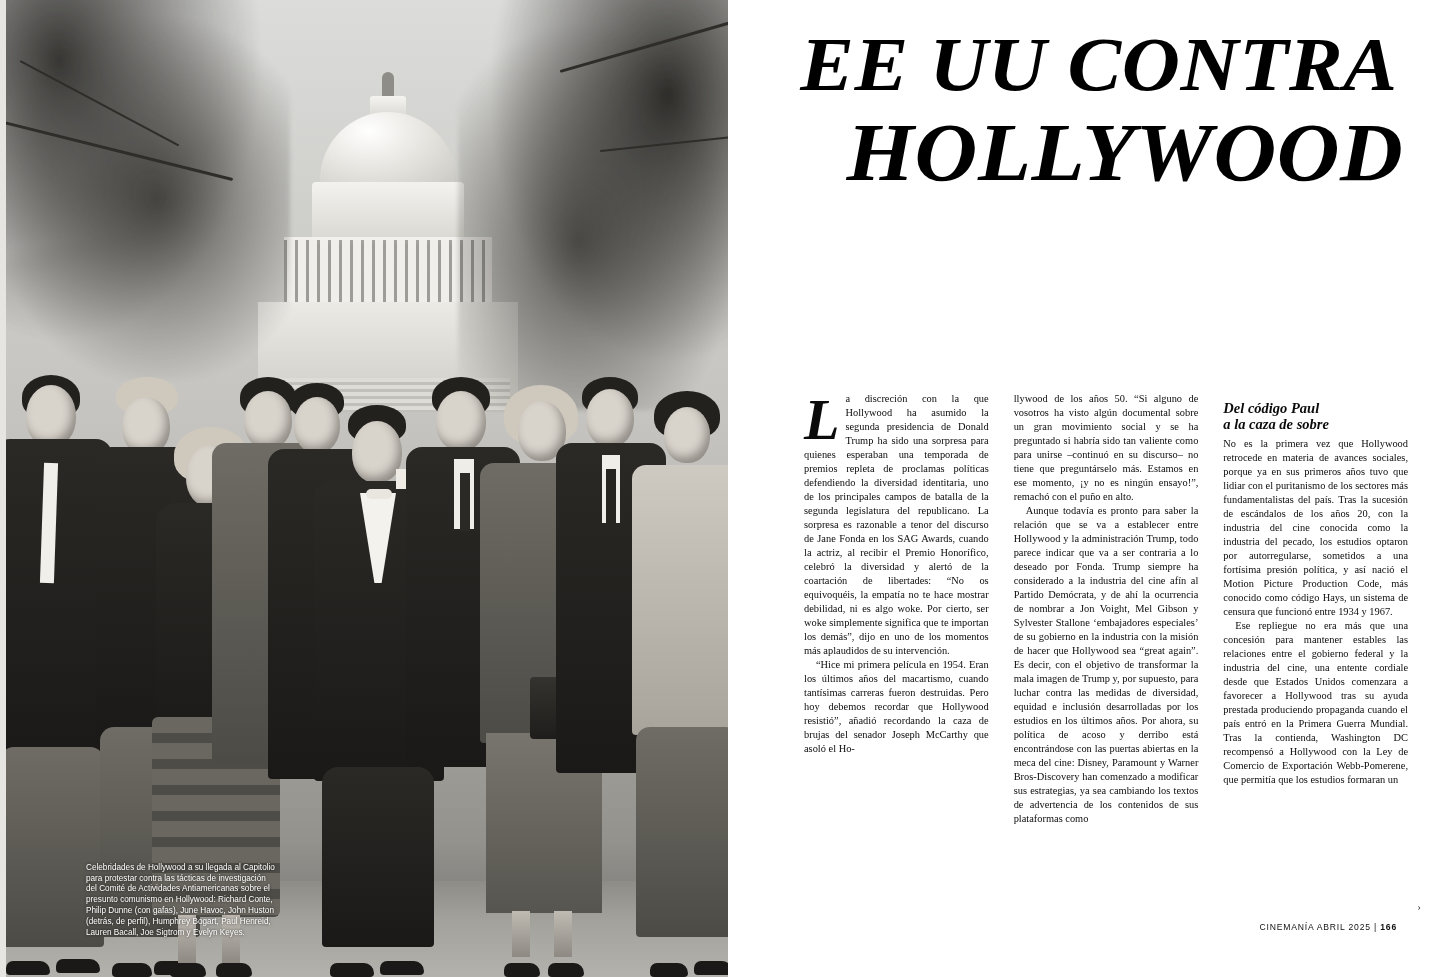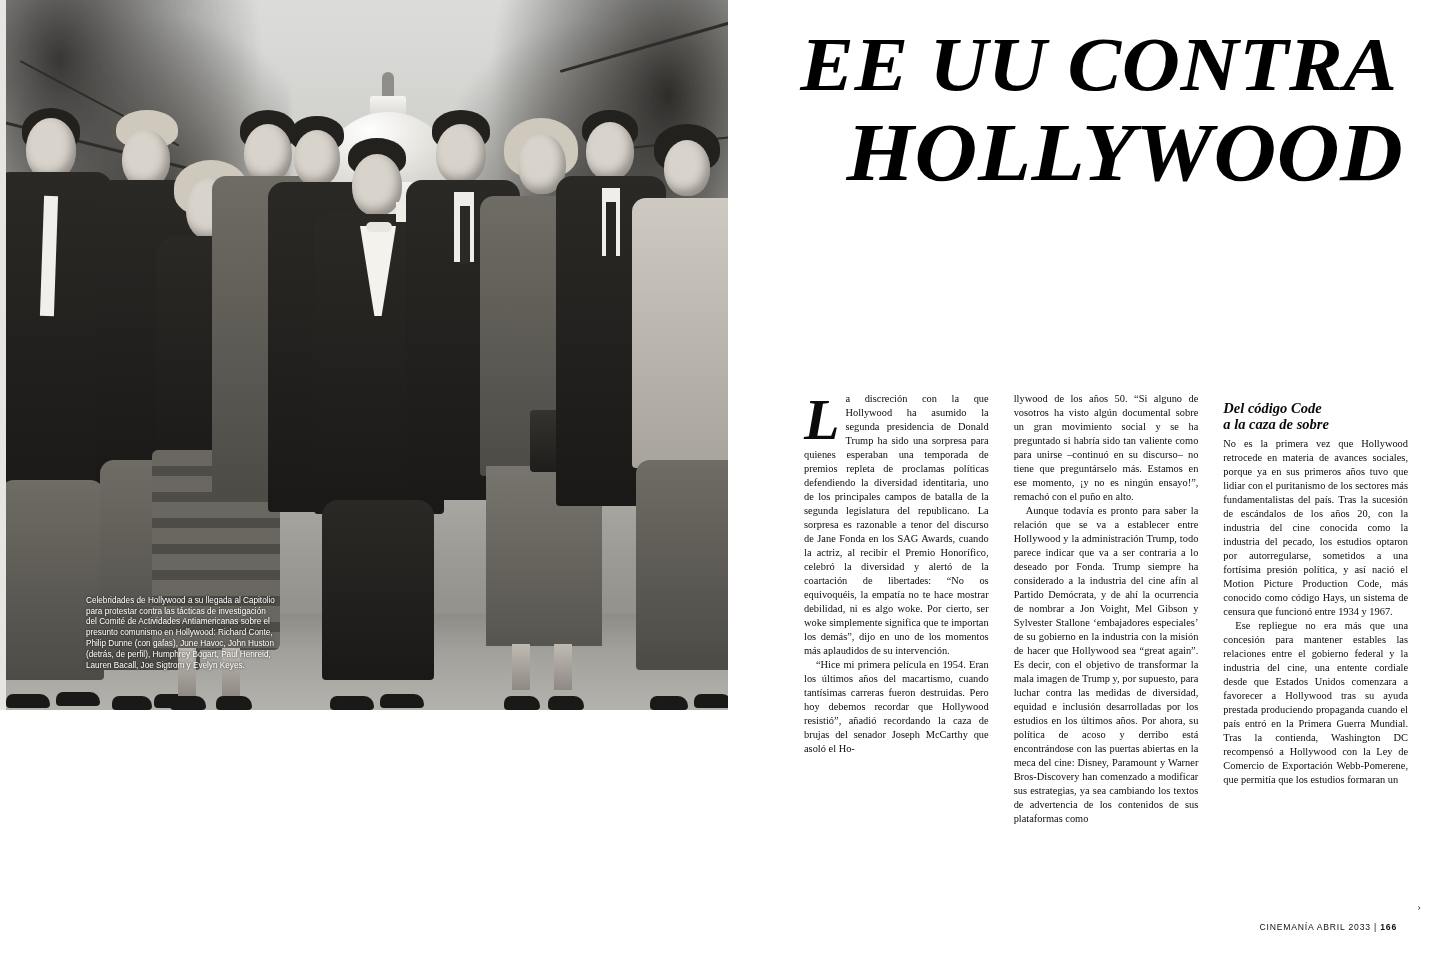--- a/index.html
+++ b/index.html
@@ -18,21 +18,21 @@
     width: 1445px;
     height: 977px;
     background: #ffffff;
     display: flex;
   }
 
   
   .photo-page {
     position: relative;
     width: 728px;
-    height: 710px;
+    height: 977px;
     background: #b9b9b7;
     overflow: hidden;
     flex: 0 0 728px;
   }
   .photo-canvas {
     position: absolute;
     inset: 0;
     background:
       
       linear-gradient(to bottom, rgba(0,0,0,0) 86%, rgba(120,118,114,0.95) 100%),
@@ -491,31 +491,31 @@
         <p>“Hice mi primera película en 1954. Eran los últimos años del macartismo, cuando tantísimas carreras fueron destruidas. Pero hoy debemos recordar que Hollywood resistió”, añadió recordando la caza de brujas del senador Joseph McCarthy que asoló el Ho-</p>
       </div>
 
       <div class="col">
         <p class="first">llywood de los años 50. “Si alguno de vosotros ha visto algún documental sobre un gran movimiento social y se ha preguntado si habría sido tan valiente como para unirse –continuó en su discurso– no tiene que preguntárselo más. Estamos en ese momento, ¡y no es ningún ensayo!”, remachó con el puño en alto.</p>
         <p>Aunque todavía es pronto para saber la relación que se va a establecer entre Hollywood y la administración Trump, todo parece indicar que va a ser contraria a lo deseado por Fonda. Trump siempre ha considerado a la industria del cine afín al Partido Demócrata, y de ahí la ocurrencia de nombrar a Jon Voight, Mel Gibson y Sylvester Stallone ‘embajadores especiales’ de su gobierno en la industria con la misión de hacer que Hollywood sea “great again”. Es decir, con el objetivo de transformar la mala imagen de Trump y, por supuesto, para luchar contra las medidas de diversidad, equidad e inclusión desarrolladas por los estudios en los últimos años. Por ahora, su política de acoso y derribo está encontrándose con las puertas abiertas en la meca del cine: Disney, Paramount y Warner Bros-Discovery han comenzado a modificar sus estrategias, ya sea cambiando los textos de advertencia de los contenidos de sus plataformas como</p>
       </div>
 
       <div class="col">
         <div class="subhead">
-          <span>Del código Code</span><br>
+          <span>Del código Paul</span><br>
           <span>a la caza de sobre</span>
         </div>
         <p class="first">No es la primera vez que Hollywood retrocede en materia de avances sociales, porque ya en sus primeros años tuvo que lidiar con el puritanismo de los sectores más fundamentalistas del país. Tras la sucesión de escándalos de los años 20, con la industria del cine conocida como la industria del pecado, los estudios optaron por autorregularse, sometidos a una fortísima presión política, y así nació el Motion Picture Production Code, más conocido como código Hays, un sistema de censura que funcionó entre 1934 y 1967.</p>
         <p>Ese repliegue no era más que una concesión para mantener estables las relaciones entre el gobierno federal y la industria del cine, una entente cordiale desde que Estados Unidos comenzara a favorecer a Hollywood tras su ayuda prestada produciendo propaganda cuando el país entró en la Primera Guerra Mundial. Tras la contienda, Washington DC recompensó a Hollywood con la Ley de Comercio de Exportación Webb-Pomerene, que permitía que los estudios formaran un</p>
       </div>
 
     </div>
 
     <div class="folio">
-      <span>CINEMANÍA ABRIL 2033</span>
+      <span>CINEMANÍA ABRIL 2025</span>
       <span>|</span>
       <b>166</b>
     </div>
 
     <div class="arrow">›</div>
     <div class="bottom-strip"></div>
   </div>
 
 </div>
 

